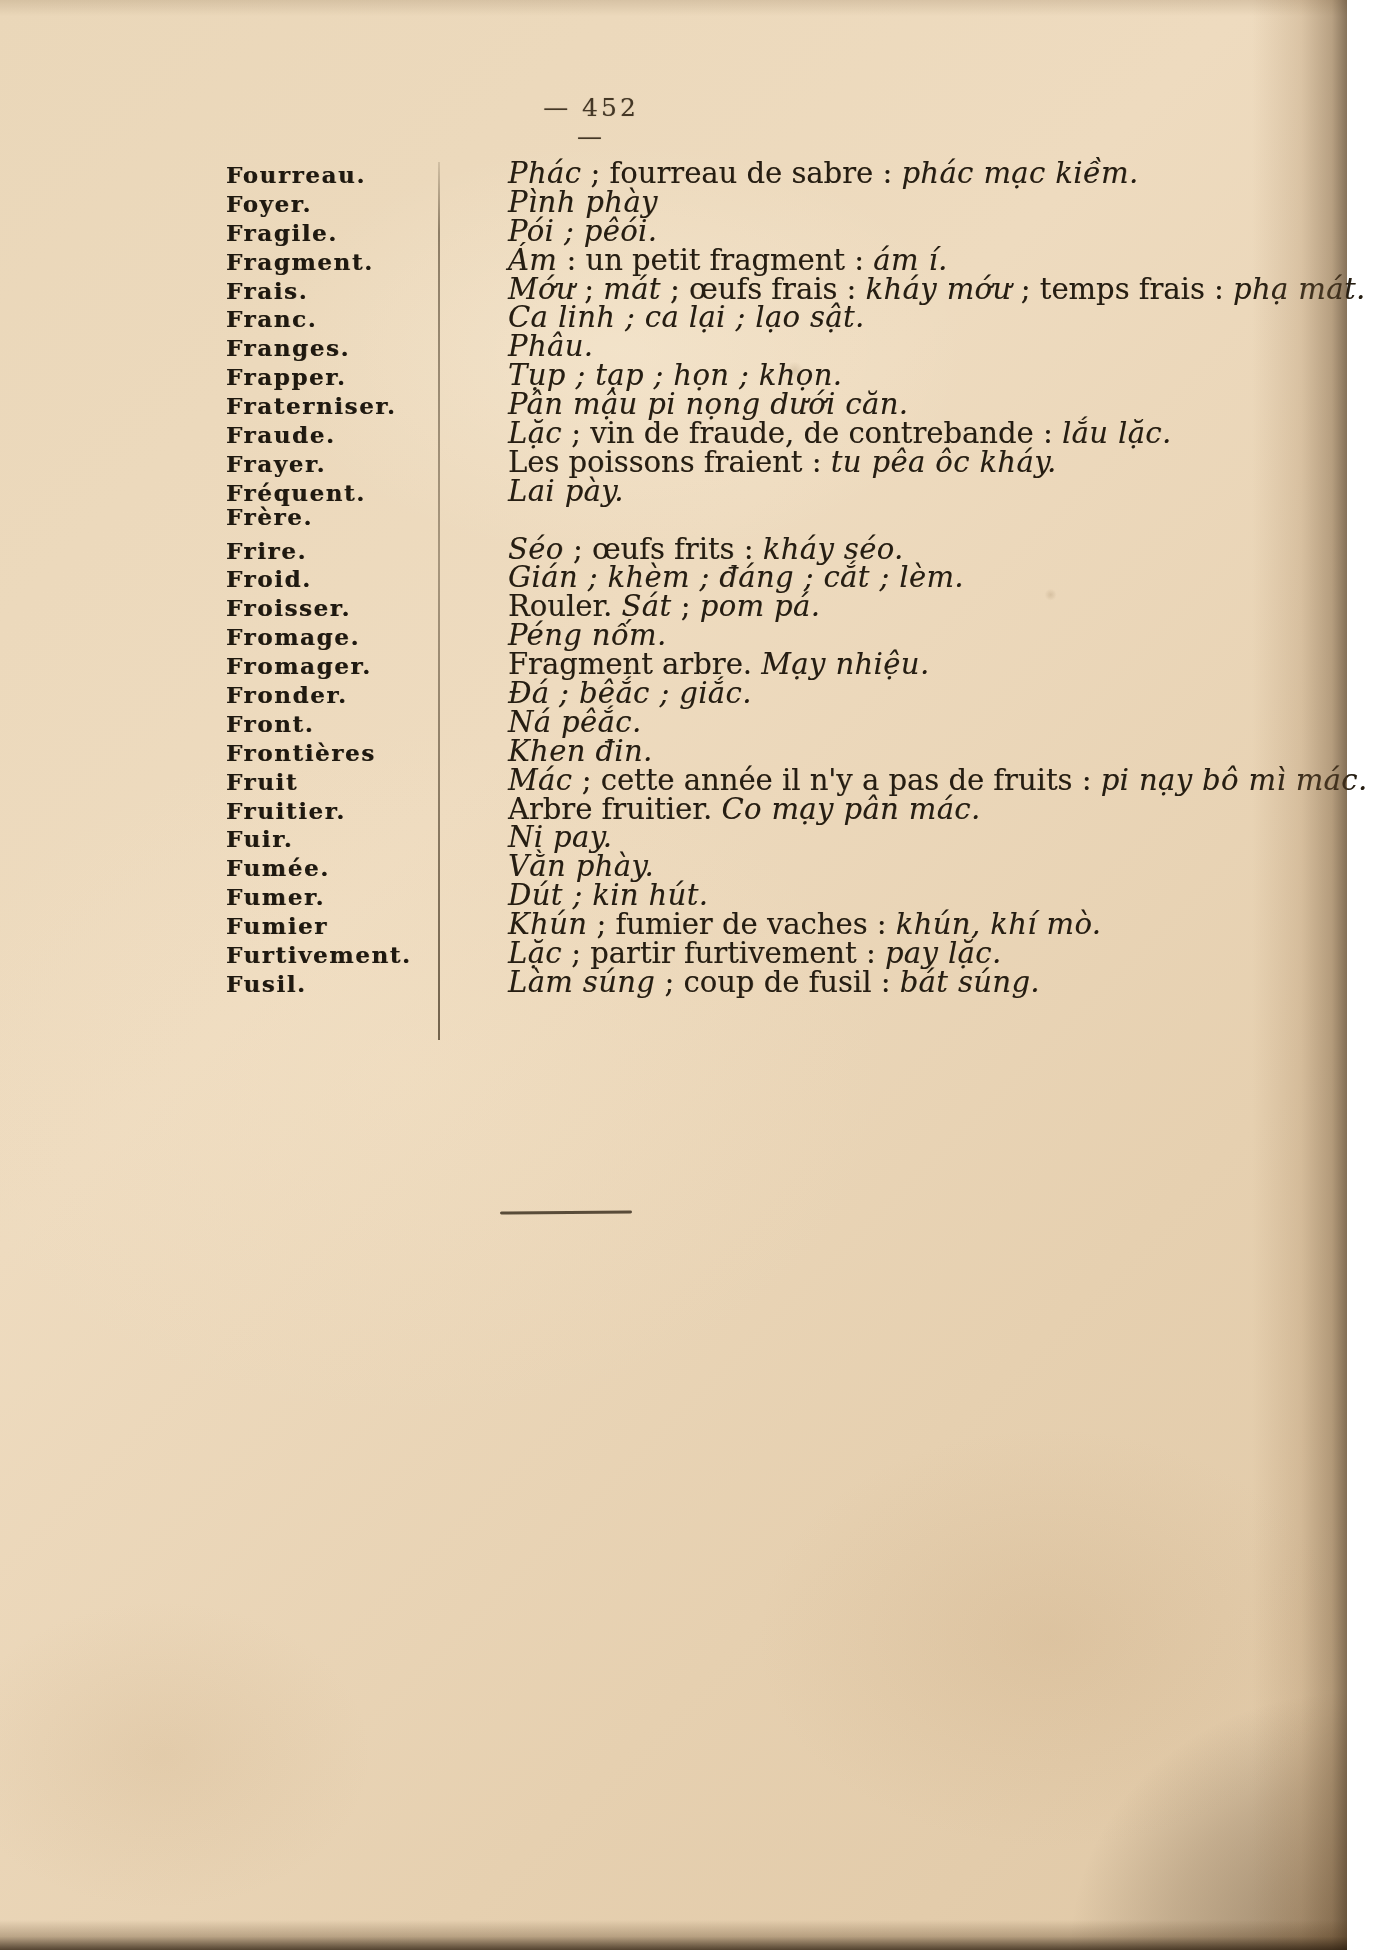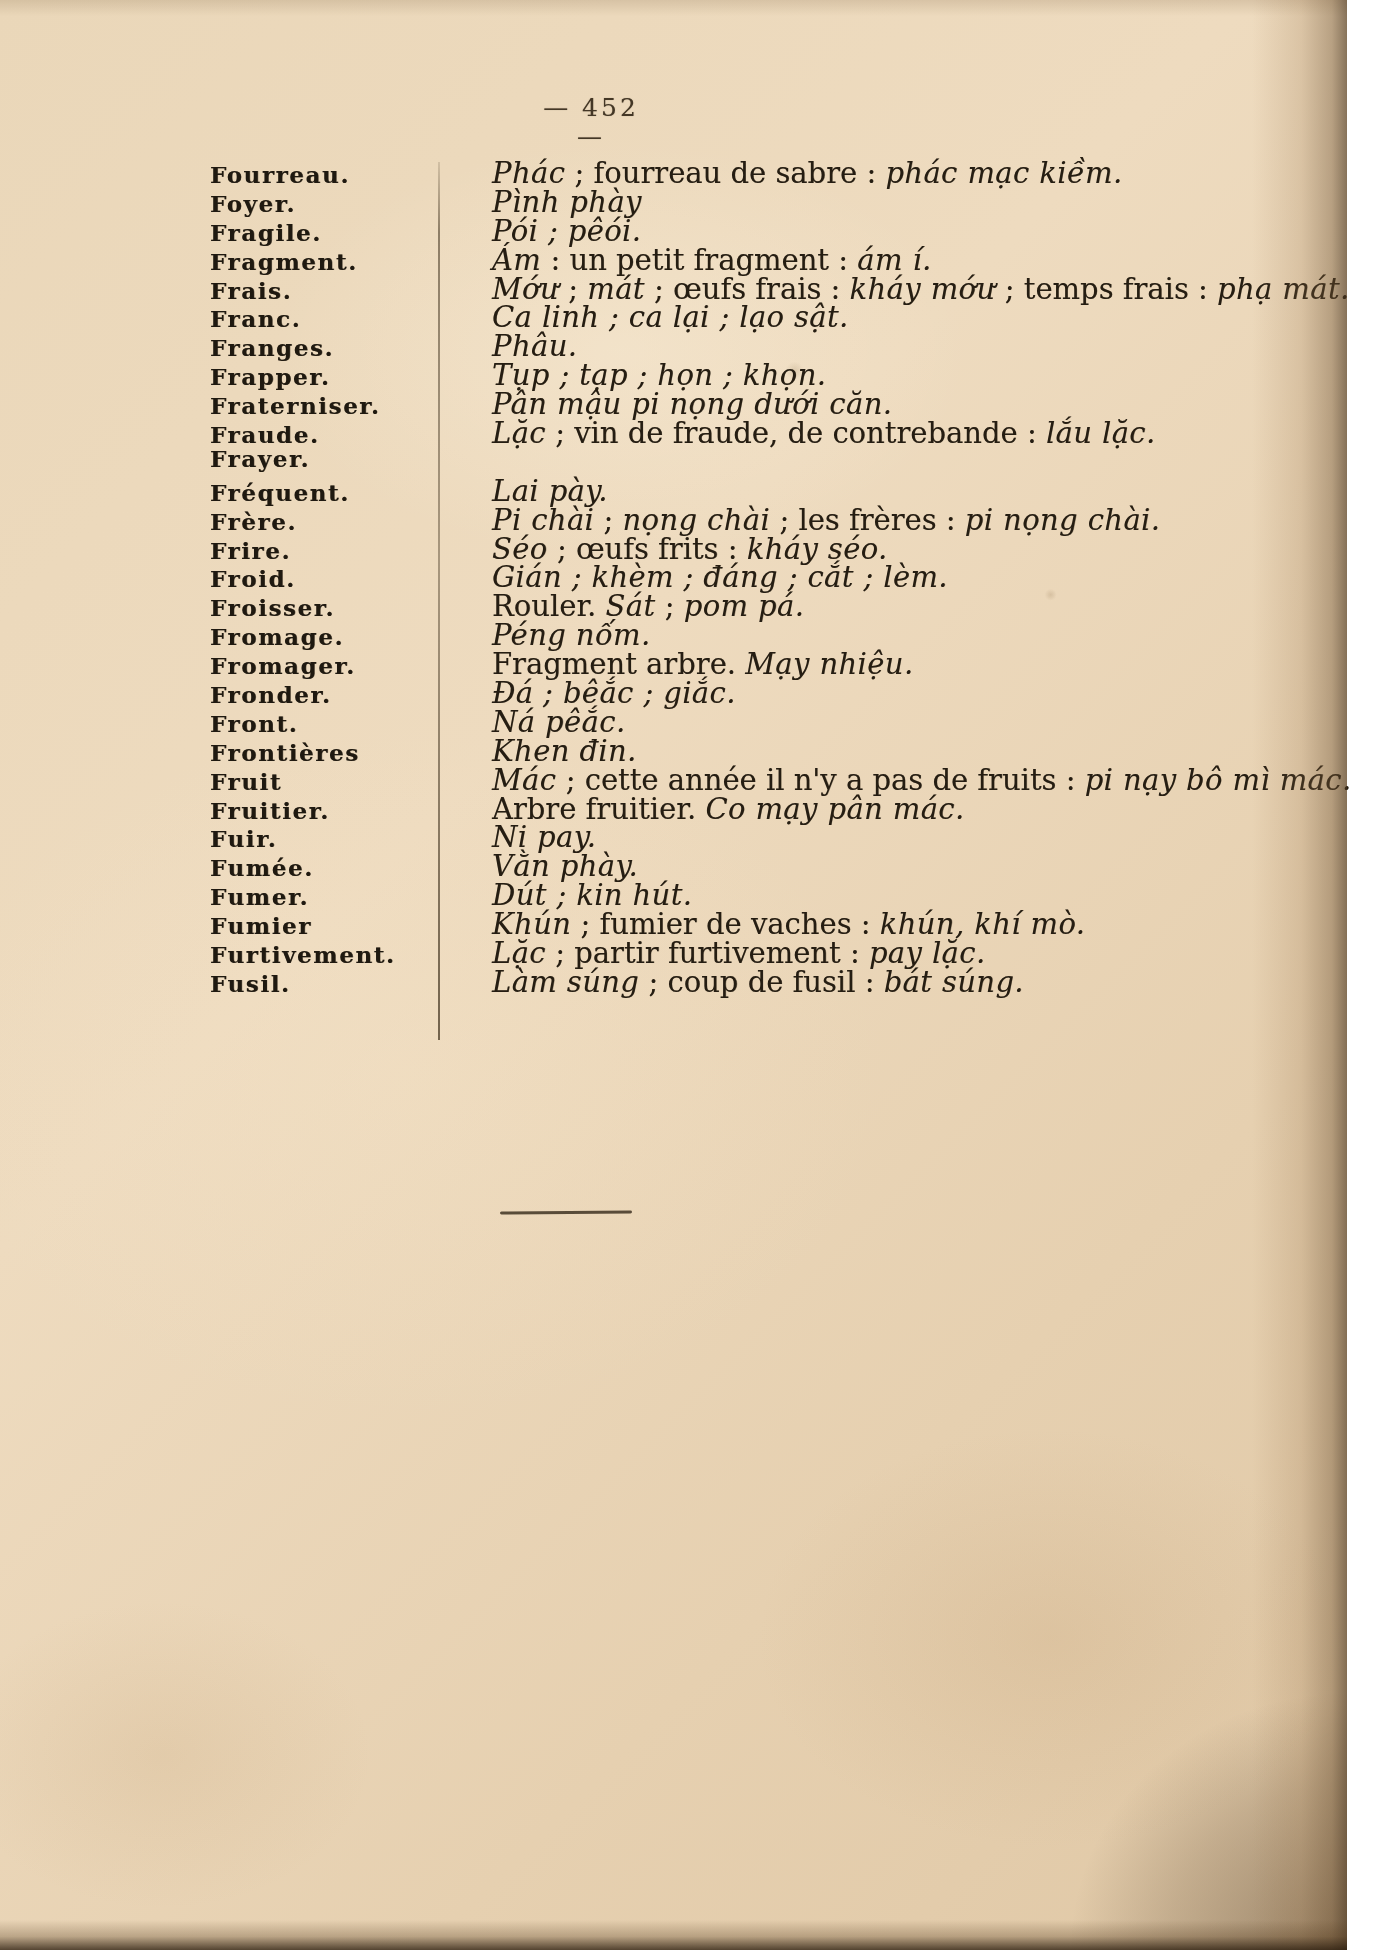--- a/index.html
+++ b/index.html
@@ -52,21 +52,21 @@
       rgba(62,48,28,.15) 0%, rgba(62,48,28,.55) 8%, rgba(62,48,28,.40) 45%,
       rgba(62,48,28,.60) 80%, rgba(62,48,28,.70) 100%);
   }
   .divider-h{
     position:absolute;left:500px;top:1211px;width:132px;height:3px;
     background:rgba(48,36,20,.78);border-radius:2px;
     transform:rotate(-0.4deg);
   }
 
   .entries{
-    position:absolute;left:0;top:156px;width:1340px;padding-left:37px;
+    position:absolute;left:16px;top:156px;width:1340px;padding-left:37px;
   }
   .row{
     display:flex;align-items:baseline;height:28.9px;white-space:nowrap;
   }
   .word{
     flex:0 0 282px;margin-left:173px;
     font-weight:bold;font-size:23px;letter-spacing:1.6px;word-spacing:3px;
     color:#1f1910;
     text-shadow:0.4px 0.4px 0.6px rgba(35,26,12,.55);
   }
@@ -122,28 +122,28 @@
       <div class="row">
         <span class="word">Fraterniser.</span>
         <span class="def"><i>Pân mậu pi nọng dưới căn.</i></span>
       </div>
       <div class="row">
         <span class="word">Fraude.</span>
         <span class="def"><i>Lặc</i><span> ; vin de fraude, de contrebande : </span><i>lắu lặc.</i></span>
       </div>
       <div class="row">
         <span class="word">Frayer.</span>
+        <span class="def"><span>Les poissons fraient : </span><i>tu pêa ôc kháy.</i></span>
       </div>
       <div class="row">
         <span class="word">Fréquent.</span>
         <span class="def"><i>Lai pày.</i></span>
       </div>
       <div class="row">
         <span class="word">Frère.</span>
-        <span class="def"><i>Pi chài</i><span> ; </span><i>nọng chài</i><span> ; les frères : </span><i>pi nọng chài.</i></span>
       </div>
       <div class="row">
         <span class="word">Frire.</span>
         <span class="def"><i>Séo</i><span> ; œufs frits : </span><i>kháy séo.</i></span>
       </div>
       <div class="row">
         <span class="word">Froid.</span>
         <span class="def"><i>Gián ; khèm ; đáng ; cắt ; lèm.</i></span>
       </div>
       <div class="row">

